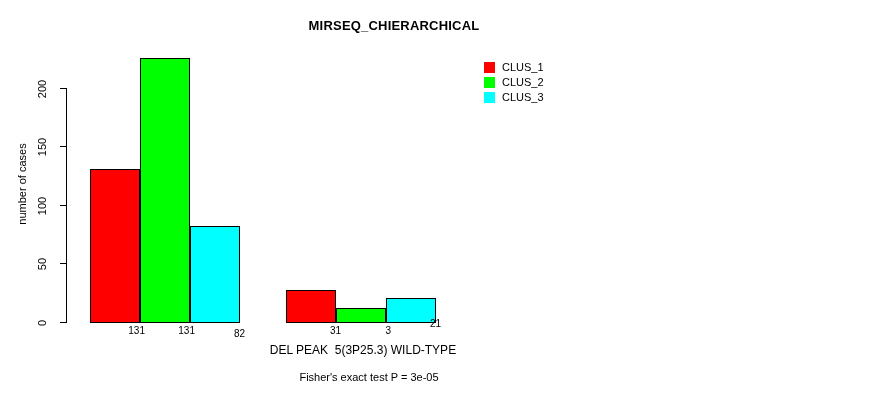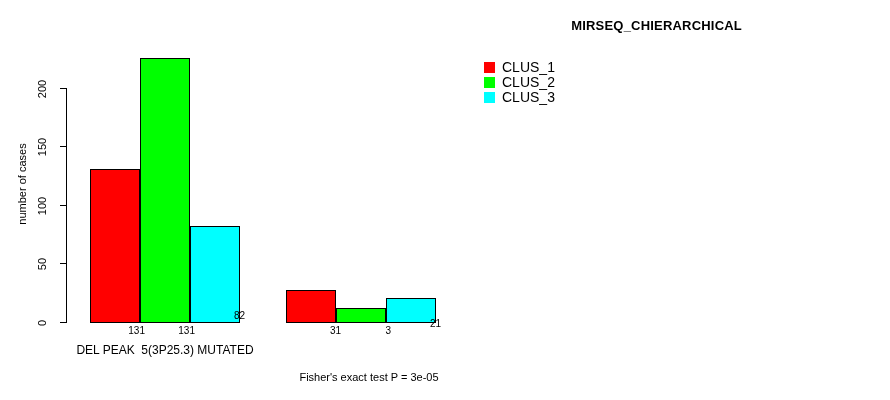--- a/index.html
+++ b/index.html
@@ -19,24 +19,25 @@
     position: absolute;
     left: 0; top: 0;
     width: 890px;
     height: 400px;
   }
   .title {
     position: absolute;
     left: 0;
     top: 18px;
     width: 742px;
-    text-align: right;
+    text-align: center;
     font-size: 13px;
     font-weight: bold;
     letter-spacing: 0.2px;
+    padding-left: 23px;
   }
   
   .yaxis-line {
     position: absolute;
     left: 66px;
     top: 88px;
     width: 1px;
     height: 235px;
     background: #000000;
   }
@@ -91,21 +92,21 @@
     align-items: center;
     height: 15px;
   }
   .legend-swatch {
     width: 11px;
     height: 11px;
     margin-right: 7px;
     box-sizing: border-box;
   }
   .legend-text {
-    font-size: 14px;
+    font-size: 11px;
     line-height: 11px;
   }
   .footnote {
     position: absolute;
     left: 0;
     top: 371px;
     width: 738px;
     text-align: center;
     font-size: 11px;
   }
@@ -132,31 +133,31 @@
   <div class="ytick-label" style="left:22px; top:83px;">200</div>
 
   <div class="ylab">number of cases</div>
 
   <div class="bar" style="left:90px; top:169px; width:50px; height:154px; background:#ff0000;"></div>
   <div class="bar" style="left:140px; top:58px; width:50px; height:265px; background:#00ff00;"></div>
   <div class="bar" style="left:190px; top:226px; width:50px; height:97px; background:#00ffff;"></div>
 
   <div class="bar-count" style="left:85px; top:325px;">131</div>
   <div class="bar-count" style="left:135px; top:325px;">131</div>
-  <div class="bar-count" style="left:185px; top:310px;">82</div>
+  <div class="bar-count" style="left:185px; top:328px;">82</div>
 
   <div class="bar" style="left:286px; top:290px; width:50px; height:33px; background:#ff0000;"></div>
   <div class="bar" style="left:336px; top:308px; width:50px; height:15px; background:#00ff00;"></div>
   <div class="bar" style="left:386px; top:298px; width:50px; height:25px; background:#00ffff;"></div>
 
   <div class="bar-count" style="left:281px; top:325px;">31</div>
   <div class="bar-count" style="left:331px; top:325px;">3</div>
   <div class="bar-count" style="left:381px; top:318px;">21</div>
 
-  <div class="group-label" style="left:65px; top:343px; width:200px;">DEL PEAK  5(3P25.3) MUTATED</div>
+  <div class="group-label" style="left:258px; top:343px; width:210px;">DEL PEAK  5(3P25.3) WILD-TYPE</div>
 
   <div class="legend">
     <div class="legend-row">
       <span class="legend-swatch" style="background:#ff0000;"></span>
       <span class="legend-text">CLUS_1</span>
     </div>
     <div class="legend-row">
       <span class="legend-swatch" style="background:#00ff00;"></span>
       <span class="legend-text">CLUS_2</span>
     </div>

